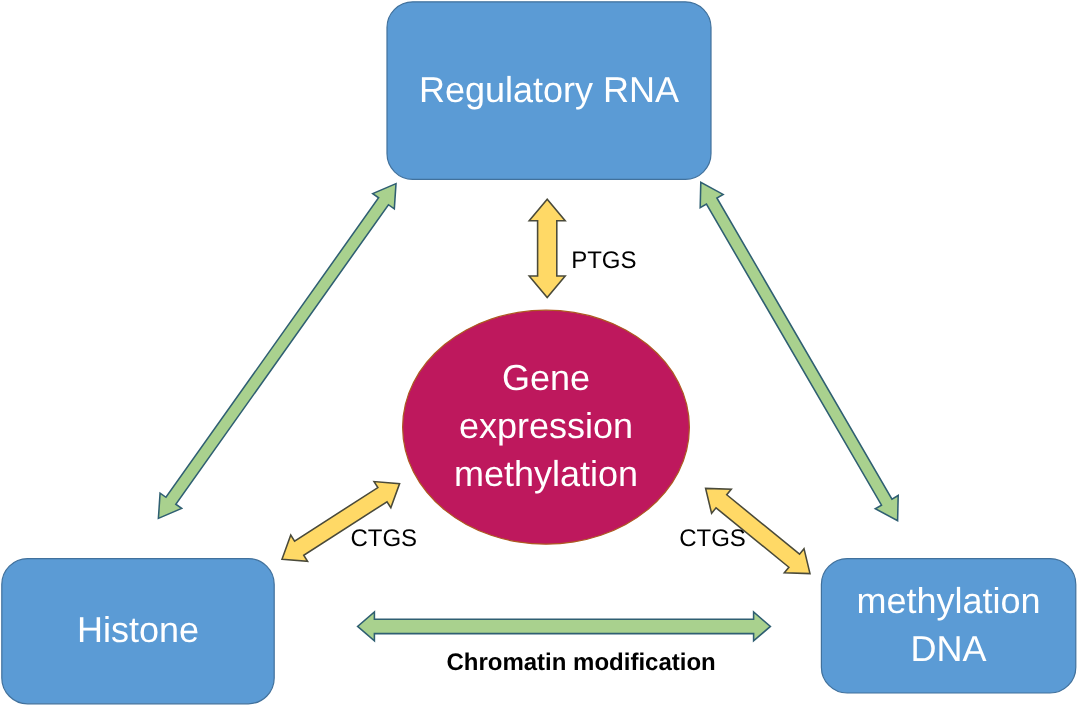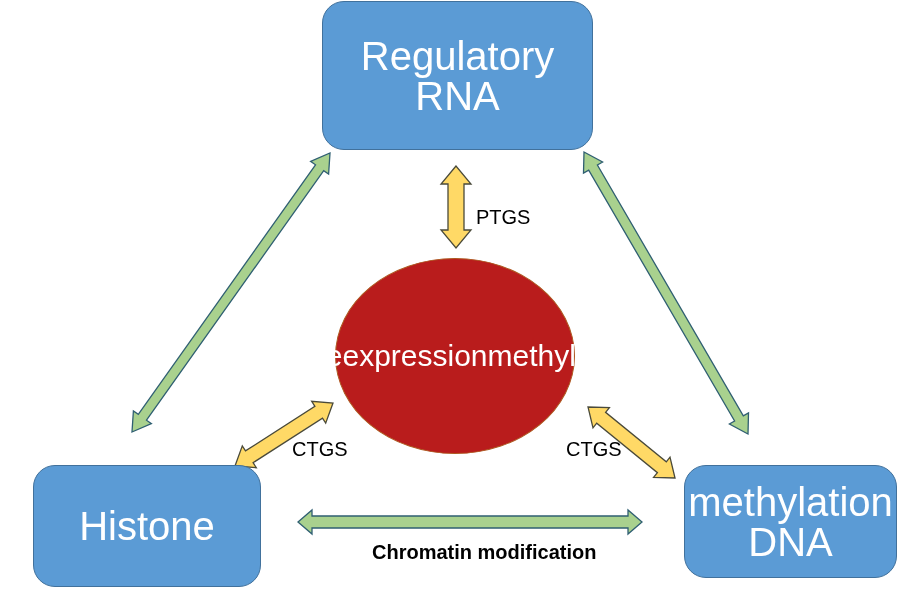--- a/index.html
+++ b/index.html
@@ -2,48 +2,48 @@
 <html><head>
   <meta charset="utf-8">
   <style>
     html, body { margin: 0; padding: 0; background: #ffffff; }
     body { width: 900px; height: 591px; position: relative; overflow: hidden; font-family: "Liberation Sans", "DejaVu Sans", sans-serif; }
     #canvas { position: absolute; left: 0; top: 0; width: 900px; height: 591px; }
     .box {
       position: absolute; box-sizing: border-box;
       background: #5b9bd5; border: 1.5px solid #41719c; border-radius: 22px;
       color: #ffffff; display: flex; align-items: center; justify-content: center;
-      text-align: center; font-size: 40px; line-height: 40px;
+      text-align: center; font-size: 30px; line-height: 40px;
     }
     .box span { display: block; }
     .ellipse {
       position: absolute; box-sizing: border-box;
-      background: #b91c1c; border: 1.5px solid #ae5a21; border-radius: 50%;
-      color: #ffffff; display: flex; flex-direction: row; align-items: center; justify-content: center;
+      background: #be185d; border: 1.5px solid #ae5a21; border-radius: 50%;
+      color: #ffffff; display: flex; flex-direction: column; align-items: center; justify-content: center;
       text-align: right; font-size: 30px; line-height: 40px;
     }
     .lbl { position: absolute; color: #000000; font-size: 20px; white-space: nowrap; }
   </style>
 </head>
 <body>
 
 <svg id="canvas" width="900" height="591" viewBox="0 0 900 591" xmlns="http://www.w3.org/2000/svg">
   <polygon id="arrow-histone-rna" points="132.0,432.0 151.4,423.7 146.5,420.2 323.7,170.6 328.6,174.0 330.0,153.0 310.6,161.3 315.5,164.8 138.3,414.4 133.4,411.0" fill="#a9d18e" stroke="#2f5f72" stroke-width="1.3" stroke-linejoin="miter"></polygon>
   <polygon id="arrow-dna-rna" points="748.0,434.0 748.5,412.9 743.3,415.9 597.4,165.0 602.6,162.0 584.0,152.0 583.5,173.1 588.7,170.1 734.6,421.0 729.4,424.0" fill="#a9d18e" stroke="#2f5f72" stroke-width="1.3" stroke-linejoin="miter"></polygon>
   <polygon id="arrow-histone-dna" points="298.0,522.0 312.0,534.0 312.0,528.0 628.0,528.0 628.0,534.0 642.0,522.0 628.0,510.0 628.0,516.0 312.0,516.0 312.0,510.0" fill="#a9d18e" stroke="#2f5f72" stroke-width="1.3" stroke-linejoin="miter"></polygon>
   <polygon id="arrow-rna-center" points="456.0,166.0 441.0,184.0 448.0,184.0 448.0,230.0 441.0,230.0 456.0,248.0 471.0,230.0 464.0,230.0 464.0,184.0 471.0,184.0" fill="#ffd966" stroke="#4a4a3a" stroke-width="1.3" stroke-linejoin="miter"></polygon>
   <polygon id="arrow-histone-center" points="235.0,466.0 256.3,467.7 253.1,462.7 322.5,418.1 325.7,423.1 333.0,403.0 311.7,401.3 314.9,406.3 245.5,450.9 242.3,445.9" fill="#ffd966" stroke="#4a4a3a" stroke-width="1.3" stroke-linejoin="miter"></polygon>
   <polygon id="arrow-dna-center" points="675.0,478.0 670.0,457.2 666.3,461.8 605.6,412.3 609.4,407.7 588.0,407.0 593.0,427.8 596.7,423.2 657.4,472.7 653.6,477.3" fill="#ffd966" stroke="#4a4a3a" stroke-width="1.3" stroke-linejoin="miter"></polygon>
 </svg>
 
 <div class="box" style="left:322px; top:1px; width:271px; height:149px;">
   <span>Regulatory RNA</span>
 </div>
 
-<div class="box" style="left:1px; top:465px; width:228px; height:122px; flex-direction:column;margin-left:32px;">
+<div class="box" style="left:1px; top:465px; width:228px; height:122px; flex-direction:column;">
   <span>Histone</span>
 </div>
 
 <div class="box" style="left:684px; top:465px; width:213px; height:113px; flex-direction:column;">
   <span>methylation</span>
   <span>DNA</span>
 </div>
 
 <div class="ellipse" style="left:335px; top:258px; width:240px; height:196px;">
   <span>Gene</span>

